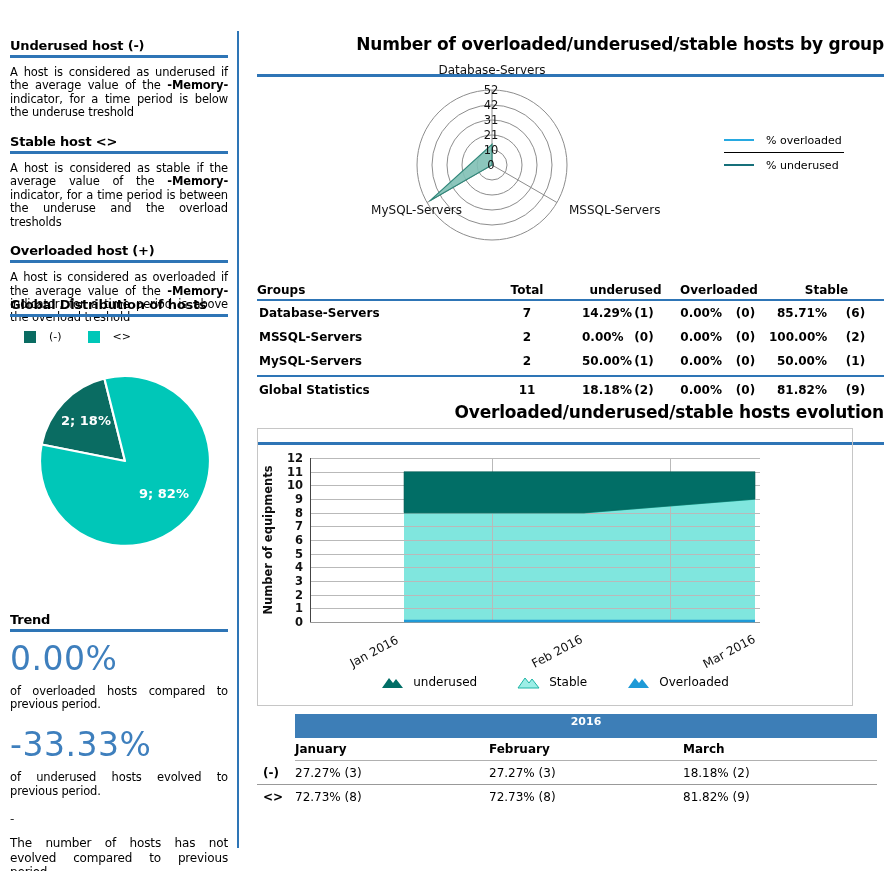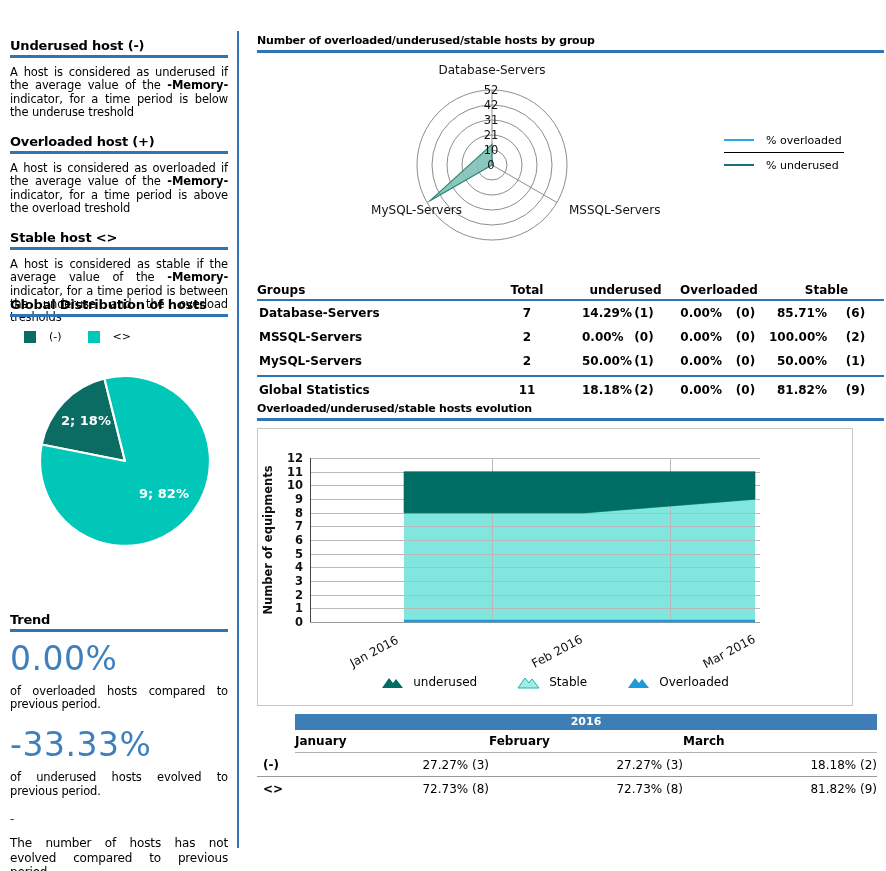--- a/index.html
+++ b/index.html
@@ -13,22 +13,22 @@
           border-bottom:3px solid #2e75b6;padding-bottom:2px;margin:0 0 8px 0;}
   .side-p{text-align:justify;font-size:11.5px;line-height:1.17;letter-spacing:-0.15px;margin:0 0 14px 0;}
   .side-p b{letter-spacing:-0.15px;}
   .pie-legend{display:flex;align-items:center;gap:14px;margin:13px 0 0 14px;font-size:11px;}
   .pie-legend .sq{width:12px;height:12px;display:inline-block;}
   .pie-legend .itm{display:flex;align-items:center;gap:13px;margin-right:12px;}
   .trend-num{font-size:33px;color:#3e7fbd;line-height:1.05;margin:10px 0 6px 0;letter-spacing:0.5px;}
   .trend-desc{text-align:justify;font-size:11.5px;line-height:1.2;letter-spacing:-0.15px;margin:8px 0 4px 0;}
   .trend-dash{font-size:12px;color:#333;margin:14px 0 10px 0;}
   
-  .main-h{font-weight:bold;font-size:11px;letter-spacing:-0.2px;
-          border-bottom:3px solid #2e75b6;padding-bottom:3px;}
+  .main-h{font-weight:bold;font-size:17px;letter-spacing:-0.2px;
+          border-bottom:3px solid #2e75b6;padding-bottom:20px;text-align:right;}
   #radar-legend{left:724px;top:131px;width:140px;font-size:11px;}
   .rleg-row{display:flex;align-items:center;gap:12px;height:18px;}
   .rleg-line{width:30px;height:2px;display:inline-block;}
   .rleg-div{width:120px;height:1px;background:#000;margin:3px 0;}
   
   #hosts-table{left:257px;top:278px;width:627px;}
   .ht-band{margin-left:223px;width:404px;height:16px;background:#3d7eb7;color:#fff;
            font-weight:bold;font-size:11px;text-align:center;line-height:16px;}
   .ht-grid{display:grid;grid-template-columns:215px 110px 37px 50px 53px 47px 58px 57px;align-items:center;}
   .ht-head{color:#000000;font-weight:bold;height:19px;align-items:end;}
@@ -39,49 +39,49 @@
   .ht-row .p{text-align:right;}
   .ht-row .n{text-align:center;}
   .ht-line{height:2px;background:#2e75b6;margin-top:2px;}
   .ht-line2{height:2px;background:#2e75b6;margin:2px 0 1px 0;}
   
   #evo-box{left:257px;top:428px;width:594px;height:276px;border:1px solid #c6c6c6;}
   #evo-legend{position:absolute;left:0;top:246px;width:100%;display:flex;justify-content:center;gap:40px;align-items:center;font-size:12px;}
   .evo-leg-itm{display:flex;align-items:center;gap:9px;}
   
   #months-table{left:257px;top:714px;width:620px;}
-  .mt-band{margin-left:38px;width:582px;height:16px;background:#3d7eb7;color:#fff;
+  .mt-band{margin-left:38px;width:582px;height:24px;background:#3d7eb7;color:#fff;
            font-weight:bold;font-size:11px;text-align:center;line-height:16px;}
   .mt-grid{display:grid;grid-template-columns:38px 194px 194px 194px;align-items:center;}
   .mt-head{height:22px;font-weight:bold;}
   .mt-head .m{text-align:left;}
   .mt-row{height:23px;}
   .mt-row .lbl{font-weight:bold;padding-left:6px;}
-  .mt-row .v{text-align:right;}
+  .mt-row .v{text-align:left;}
   .mt-line-a{margin-left:38px;width:582px;height:1px;background:#b0b0b0;}
   .mt-line-b{width:620px;height:1px;background:#999;}
   svg text{font-family:"DejaVu Sans",sans-serif;}
 </style>
 </head>
 <body>
 
 <div class="abs" id="sidebar-divider"></div>
 
 <div class="abs side-block" style="top:38px;">
   <div>
     <div class="side-h">Underused host (-)</div>
     <p class="side-p"><span>A host is considered as underused if the average value of the </span><b>-Memory-</b><span> indicator, for a time period is below the underuse treshold</span></p>
   </div>
   <div>
+    <div class="side-h">Stable host &lt;&gt;</div>
+    <p class="side-p"><span>A host is considered as stable if the average value of the </span><b>-Memory-</b><span> indicator, for a time period is between the underuse and the overload tresholds</span></p>
+  </div>
+  <div>
     <div class="side-h">Overloaded host (+)</div>
     <p class="side-p"><span>A host is considered as overloaded if the average value of the </span><b>-Memory-</b><span> indicator, for a time period is above the overload treshold</span></p>
-  </div>
-  <div>
-    <div class="side-h">Stable host &lt;&gt;</div>
-    <p class="side-p"><span>A host is considered as stable if the average value of the </span><b>-Memory-</b><span> indicator, for a time period is between the underuse and the overload tresholds</span></p>
   </div>
 </div>
 
 <div class="abs side-block" style="top:297px;">
   <div class="side-h">Global Distribution of hosts</div>
   <div class="pie-legend">
     <span class="itm">
       <span class="sq" id="pleg-0" style="background: rgb(10, 108, 98);"></span>
       <span>(-)</span>
     </span>

